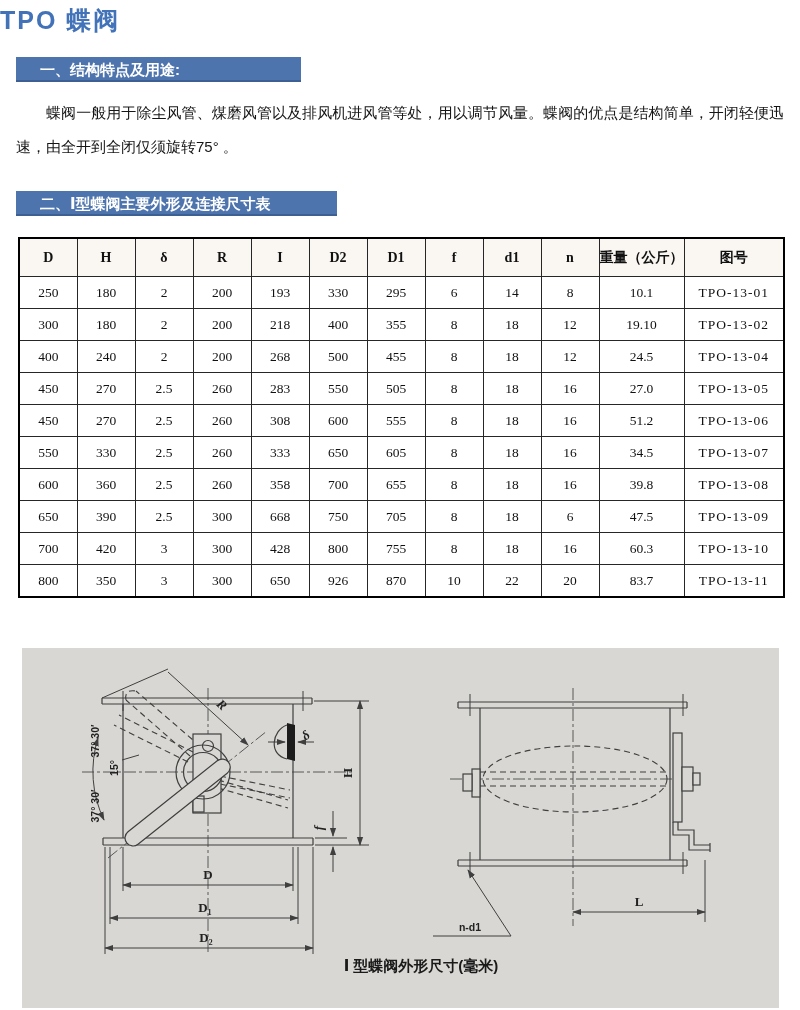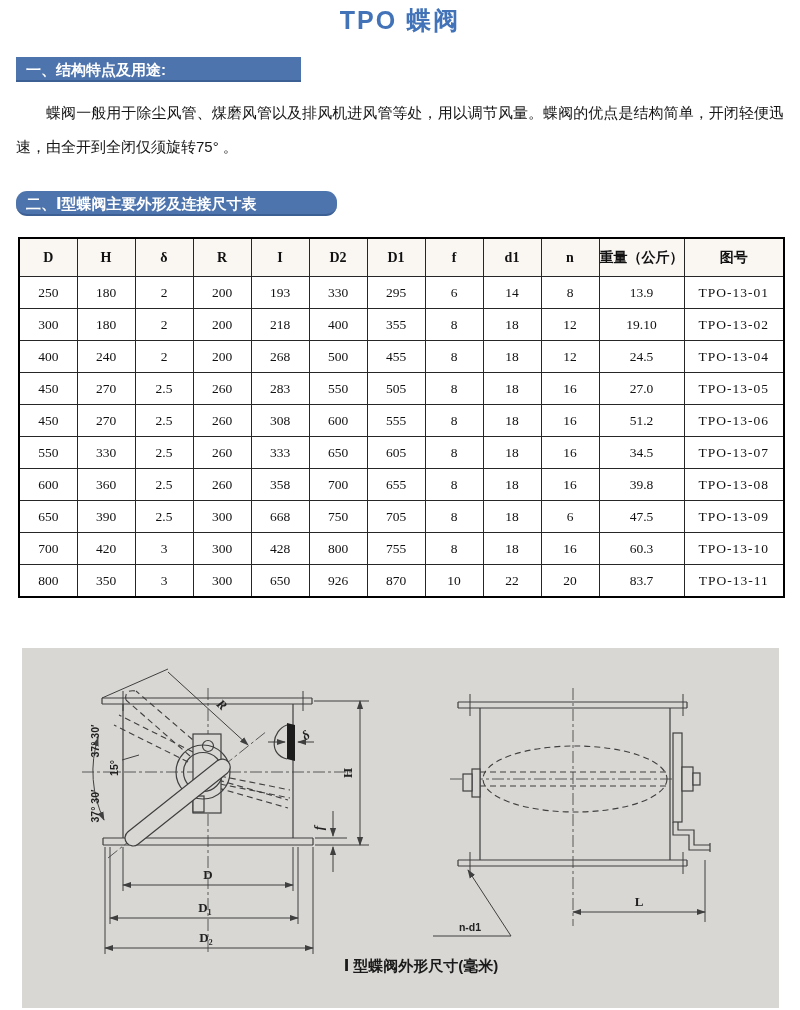--- a/index.html
+++ b/index.html
@@ -1,24 +1,24 @@
 <!DOCTYPE html>
 <html><head>
 <meta charset="utf-8">
 <style>
   html,body{margin:0;padding:0;background:#fff;}
   .page{position:relative;width:800px;height:1010px;background:#fff;overflow:hidden;
         font-family:"Liberation Sans","DejaVu Sans",sans-serif;color:#111;}
-  .title{position:absolute;top:4px;left:0;width:800px;text-align:center;margin:0;
+  .title{position:absolute;top:4px;left:0;width:800px;text-align:left;margin:0;
          font-size:25px;font-weight:bold;letter-spacing:2px;color:#4273b8;}
   .bar{position:absolute;left:16px;height:25px;line-height:25px;background:#4e74ad;
-       color:#fff;font-size:15px;font-weight:bold;padding-left:10px;box-sizing:border-box;
+       color:#fff;font-size:15px;font-weight:bold;padding-left:24px;box-sizing:border-box;
        border-bottom:2px solid #3c5f94;}
   .bar1{top:57px;width:285px;}
-  .bar2{top:191px;width:321px;border-radius:11px;}
+  .bar2{top:191px;width:321px;}
   .para{position:absolute;top:96px;left:16px;width:768px;margin:0;font-size:15px;
         font-weight:normal;line-height:34px;text-indent:2em;text-align:justify;color:#151515;}
   .spec{position:absolute;top:237px;left:18px;width:767px;border-collapse:collapse;
         table-layout:fixed;border:2px solid #000;background:#fff;
         font-family:"Liberation Serif","DejaVu Serif",serif;font-size:13.5px;color:#111;}
   .spec th,.spec td{border:1px solid #262626;text-align:center;vertical-align:middle;
         padding:0;height:31px;overflow:hidden;white-space:nowrap;}
   .spec thead th{height:37px;font-weight:bold;font-size:14px;background:#faf7f3;}
   .spec td:last-child{letter-spacing:1px;}
   .panel{position:absolute;top:648px;left:22px;width:757px;height:360px;background:#d8d7d4;}
@@ -88,21 +88,21 @@
           <td>250</td>
           <td>180</td>
           <td>2</td>
           <td>200</td>
           <td>193</td>
           <td>330</td>
           <td>295</td>
           <td>6</td>
           <td>14</td>
           <td>8</td>
-          <td>13.9</td>
+          <td>10.1</td>
           <td>TPO-13-01</td>
         </tr>
         <tr>
           <td>300</td>
           <td>180</td>
           <td>2</td>
           <td>200</td>
           <td>218</td>
           <td>400</td>
           <td>355</td>

